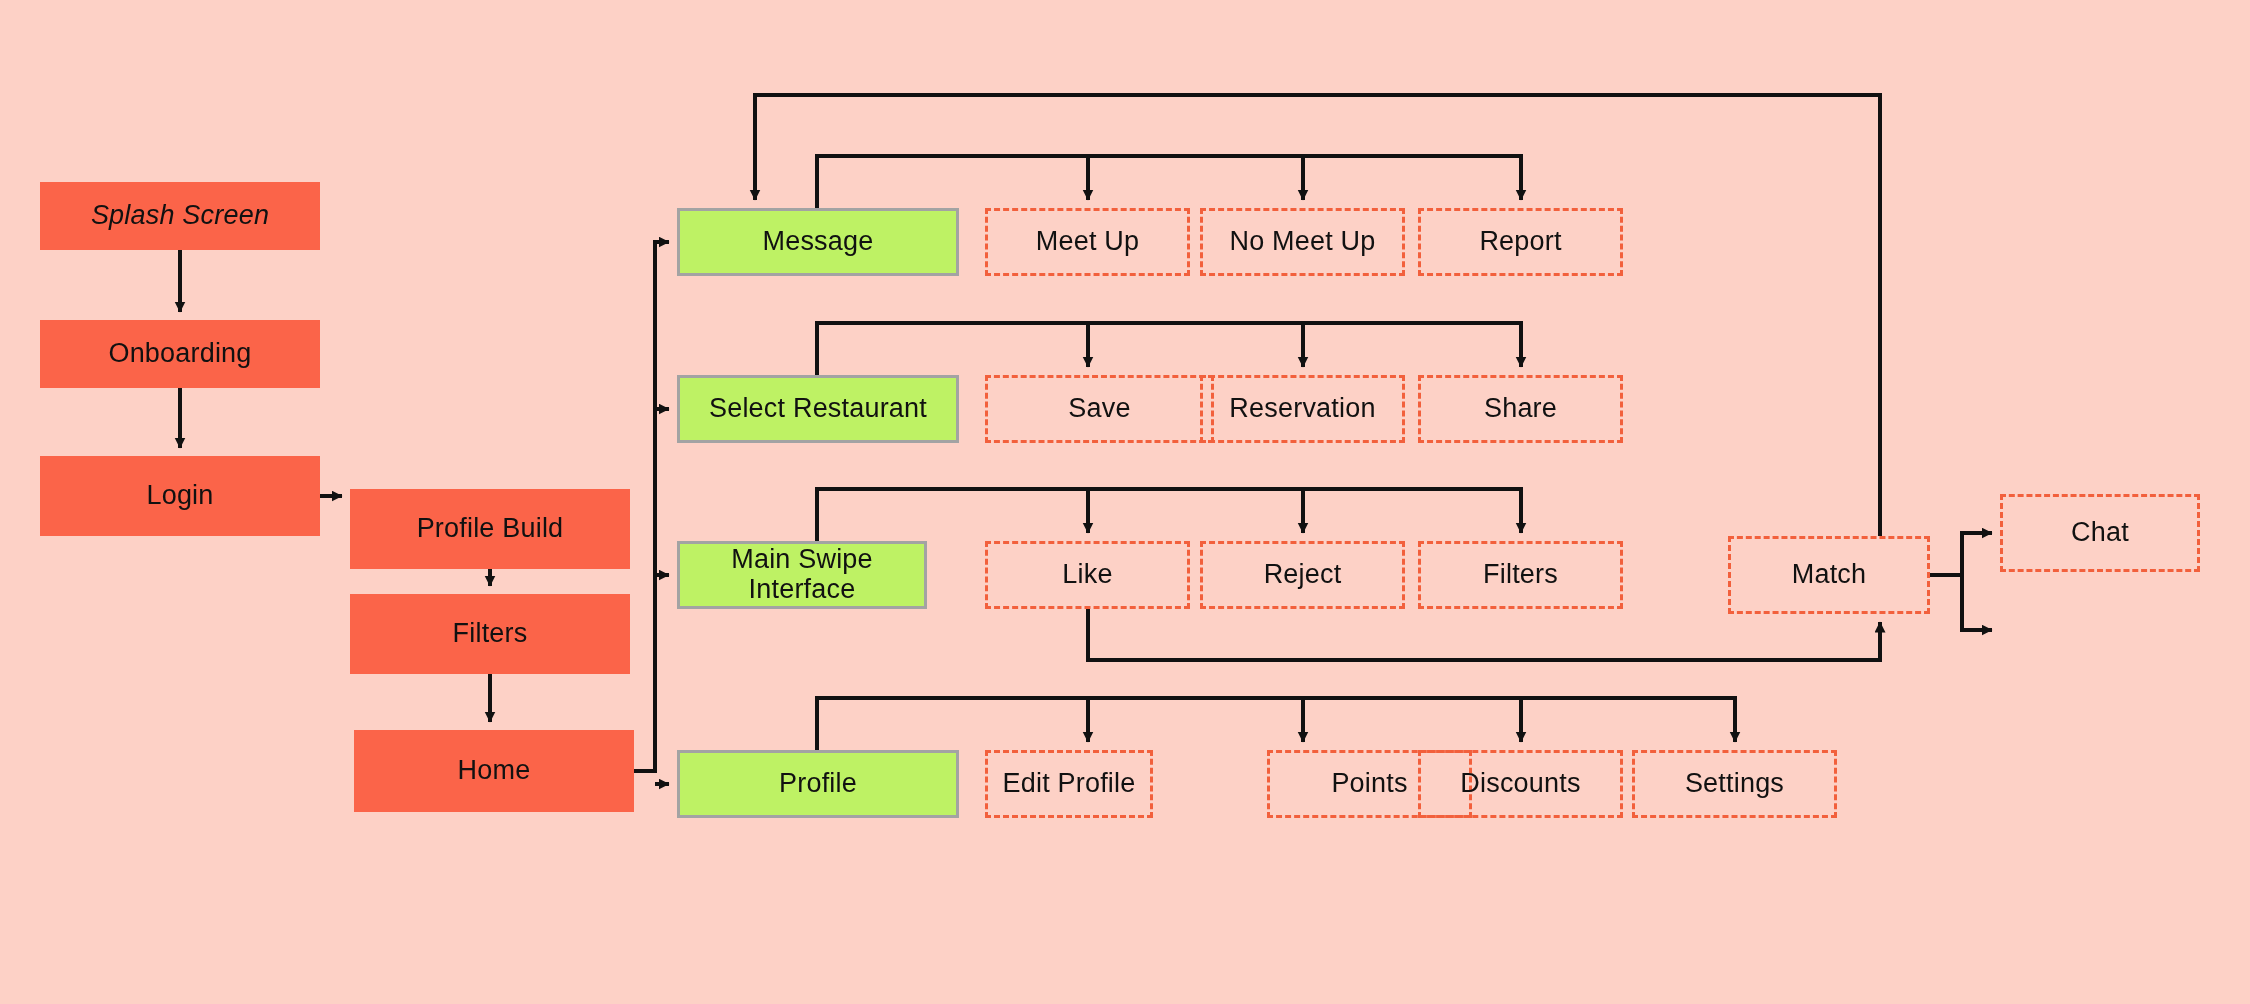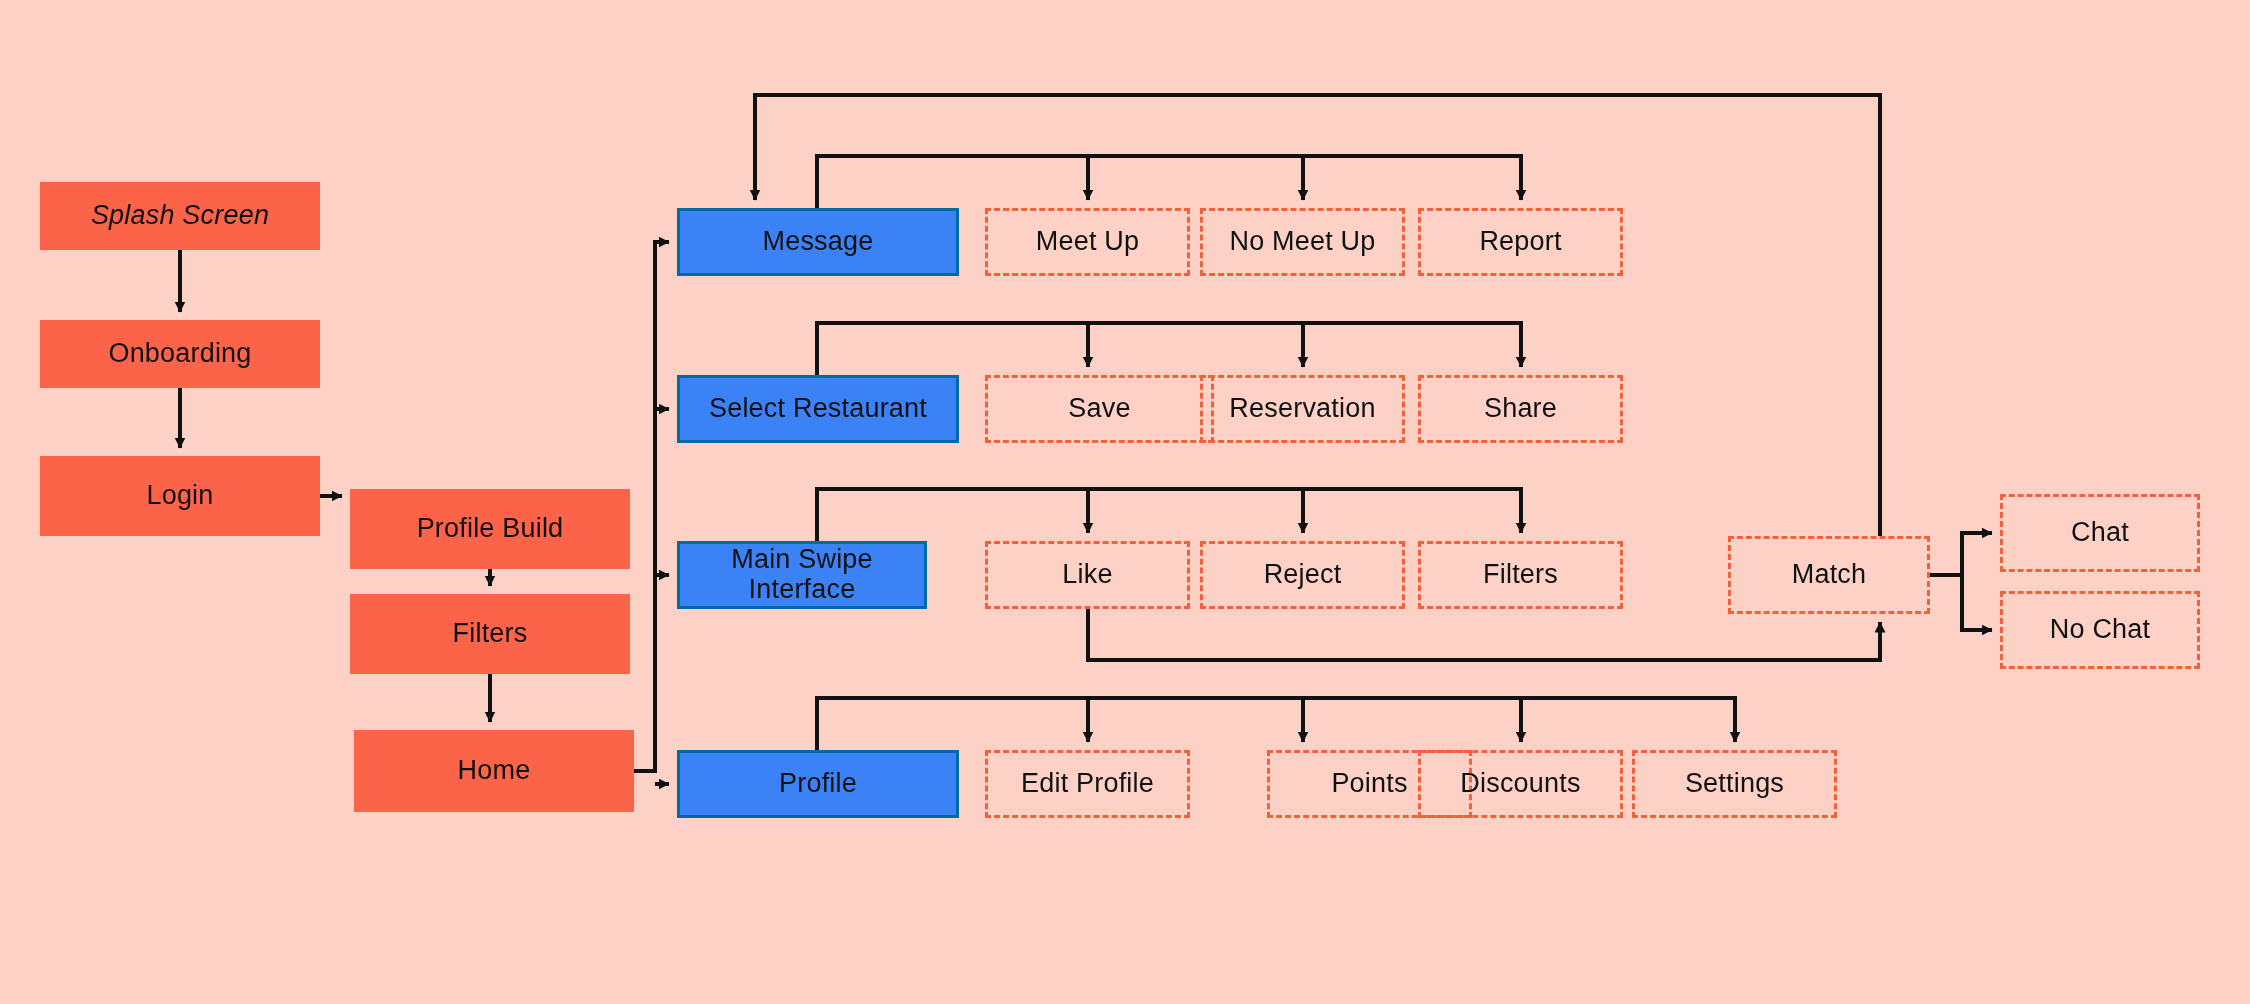--- a/index.html
+++ b/index.html
@@ -18,22 +18,22 @@
     font-size:27px;color:#111111;
     text-align:center;
     line-height:1.1;
     letter-spacing:.2px;
   }
   .node.solid{
     background:#FB6449;
     border:none;
   }
   .node.outline{
-    background:#3b82f6;
-    border:3px solid #0369a1;
+    background:#bef264;
+    border:3px solid #a3a3a3;
   }
   .node.dashed{
     background:transparent;
     border:3px dashed #F2603C;
   }
 </style>
 </head>
 <body>
 
 <div id="stage">
@@ -142,36 +142,33 @@
   <div class="node dashed" style="left:1200px;top:541px;width:205px;height:68px;">
     <span>Reject</span>
   </div>
   <div class="node dashed" style="left:1418px;top:541px;width:205px;height:68px;">
     <span>Filters</span>
   </div>
 
   <div class="node outline" style="left:677px;top:750px;width:282px;height:68px;">
     <span>Profile</span>
   </div>
-  <div class="node dashed" style="left:985px;top:750px;width:205px;height:68px;text-align:center;">
+  <div class="node dashed" style="left:985px;top:750px;width:168px;height:68px;text-align:center;">
     <span>Edit Profile</span>
   </div>
   <div class="node dashed" style="left:1267px;top:750px;width:205px;height:68px;">
     <span>Points</span>
   </div>
   <div class="node dashed" style="left:1418px;top:750px;width:205px;height:68px;">
     <span>Discounts</span>
   </div>
   <div class="node dashed" style="left:1632px;top:750px;width:205px;height:68px;">
     <span>Settings</span>
   </div>
 
   <div class="node dashed" style="left:1728px;top:536px;width:202px;height:78px;">
     <span>Match</span>
   </div>
   <div class="node dashed" style="left:2000px;top:494px;width:200px;height:78px;">
     <span>Chat</span>
   </div>
-  <div class="node dashed" style="left:2000px;top:591px;width:200px;height:78px;">
-    <span>No Chat</span>
-  </div>
 
 </div>
 
 </body></html>

